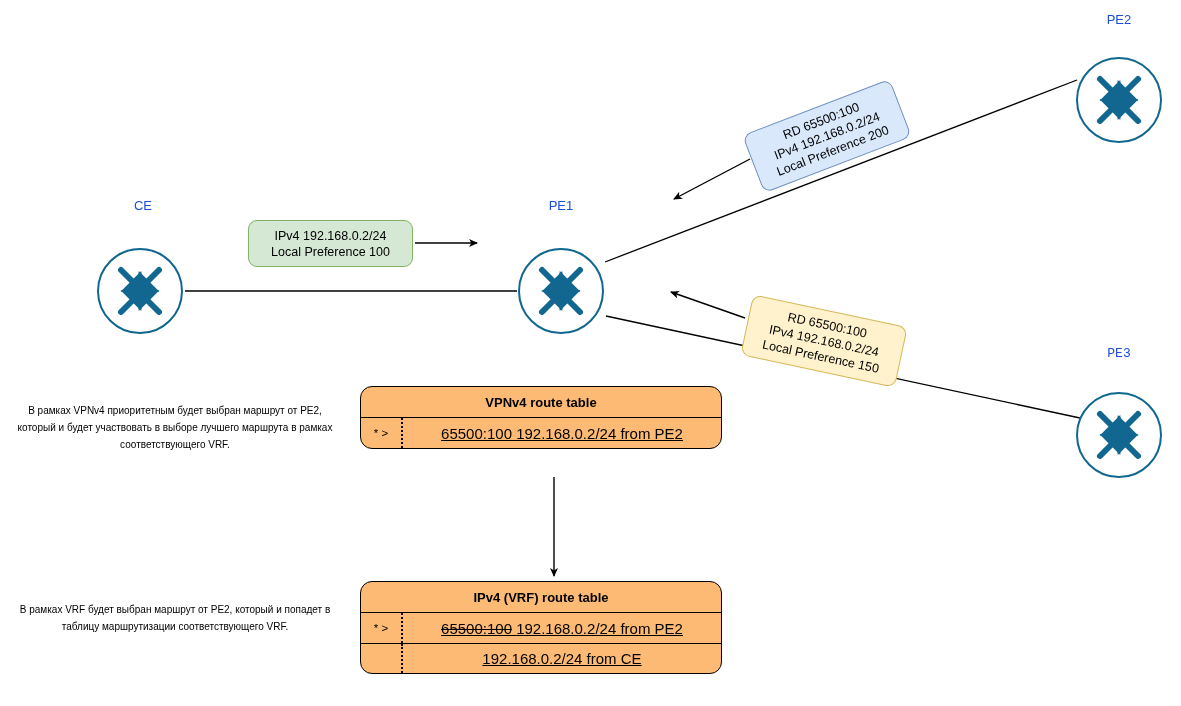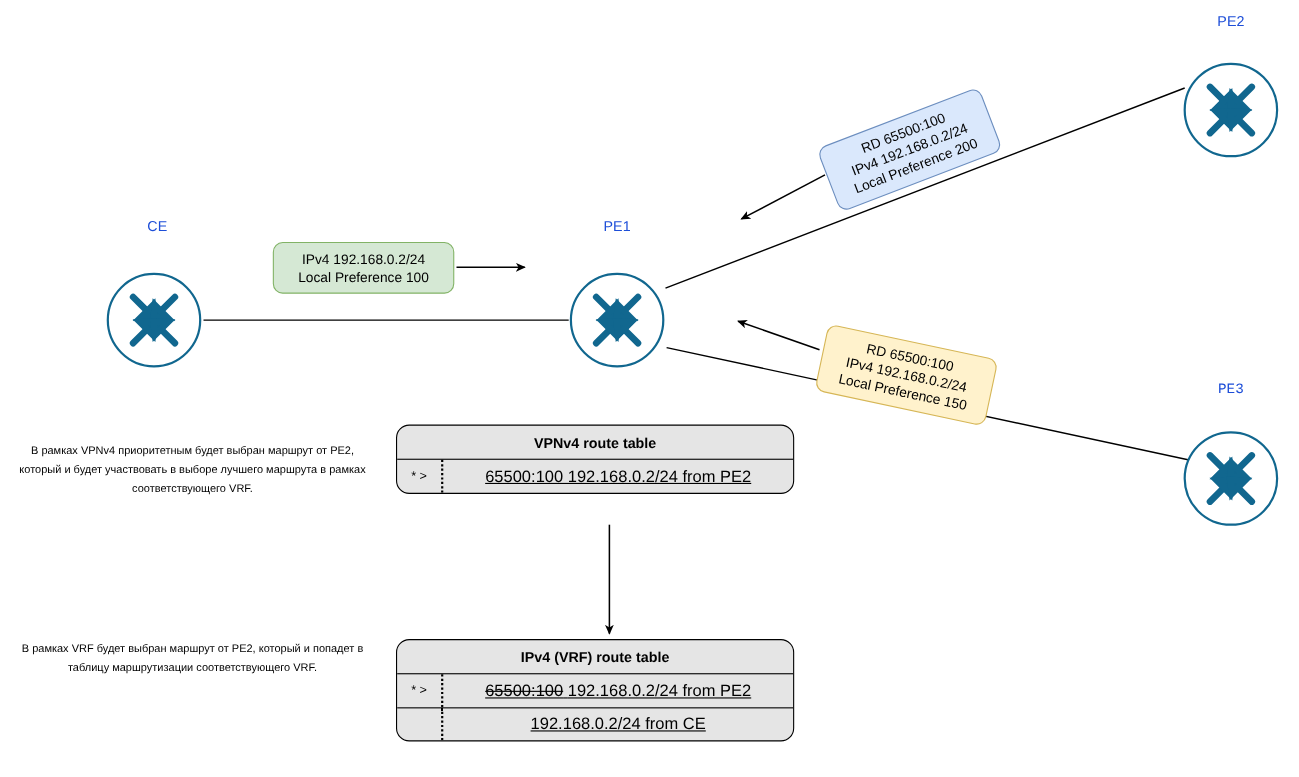--- a/index.html
+++ b/index.html
@@ -75,21 +75,21 @@
     border: 1px solid #d6b656;
   }
   .callout .lines { display: block; }
 
   
   .rtable {
     position: absolute;
     width: 362px;
     border: 1.5px solid #000000;
     border-radius: 12px;
-    background: #e5e5e5;
+    background: #fdba74;
     overflow: hidden;
   }
   .rtable .thead {
     height: 31px;
     display: flex;
     align-items: center;
     justify-content: center;
     font-size: 13px;
     font-weight: bold;
     color: #000000;
@@ -269,15 +269,15 @@
       </div>
     </div>
     <div class="trow">
       <div class="mark"></div>
       <div class="cell">192.168.0.2/24 from CE</div>
     </div>
   </div>
 
   <div class="note" style="left:10px; top:402px;">В рамках VPNv4 приоритетным будет выбран маршрут от PE2, который и будет участвовать в выборе лучшего маршрута в рамках соответствующего VRF.</div>
 
-  <div class="note" style="left:10px; top:582px;">В рамках VRF  будет выбран маршрут от PE2, который и попадет в таблицу маршрутизации соответствующего VRF.</div>
+  <div class="note" style="left:10px; top:601px;">В рамках VRF  будет выбран маршрут от PE2, который и попадет в таблицу маршрутизации соответствующего VRF.</div>
 
 </div>
 
 </body></html>

